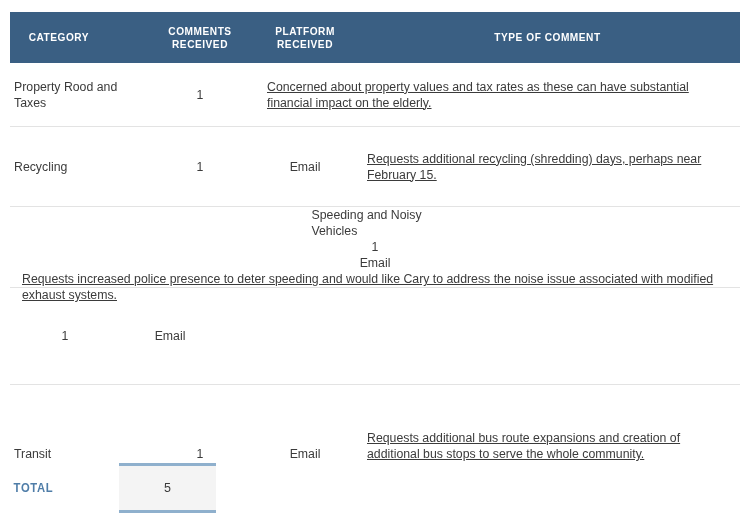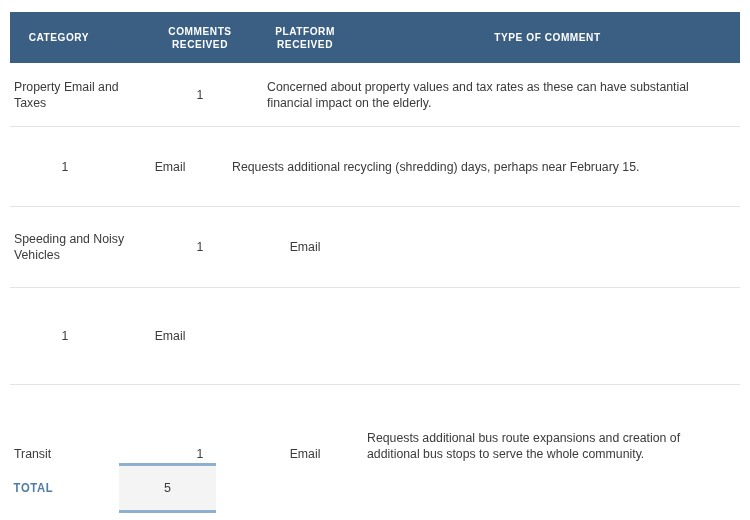--- a/index.html
+++ b/index.html
@@ -79,20 +79,21 @@
   }
   .c-platform {
     width: 100px;
     text-align: center;
   }
   .c-type {
     flex: 1;
     text-align: left;
     padding-left: 12px;
     padding-right: 14px;
+    text-decoration: underline;
   }
 
   
   .total-row {
     position: absolute;
     left: 10px;
     top: 462px;
     width: 730px;
     height: 52px;
     display: flex;
@@ -137,35 +138,37 @@
       <div>RECEIVED</div>
     </div>
     <div class="th th-platform">
       <div>PLATFORM</div>
       <div>RECEIVED</div>
     </div>
     <div class="th th-type">TYPE OF COMMENT</div>
   </div>
 
   <div class="row" style="top:63px; height:64px;">
-    <div class="cell c-category">Property Email and Taxes</div>
+    <div class="cell c-category">Property Rood and Taxes</div>
     <div class="cell c-count">1</div>
     <div class="cell c-type">Concerned about property values and tax rates as these can have substantial financial impact on the elderly.</div>
   </div>
 
   <div class="row" style="top:127px; height:80px;">
+    <div class="cell c-category">Recycling</div>
     <div class="cell c-count">1</div>
     <div class="cell c-platform">Email</div>
     <div class="cell c-type">Requests additional recycling (shredding) days, perhaps near February 15.</div>
   </div>
 
-  <div class="row" style="top:207px; height:81px;">
+  <div class="row" style="top:207px; height:81px;flex-direction:column;">
     <div class="cell c-category">Speeding and Noisy Vehicles</div>
     <div class="cell c-count">1</div>
     <div class="cell c-platform">Email</div>
+    <div class="cell c-type">Requests increased police presence to deter speeding and would like Cary to address the noise issue associated with modified exhaust systems.</div>
   </div>
 
   <div class="row" style="top:288px; height:97px;">
     <div class="cell c-count">1</div>
     <div class="cell c-platform">Email</div>
   </div>
 
   <div class="row" style="top:385px; height:77px; border-bottom:none;align-items:flex-end;">
     <div class="cell c-category">Transit</div>
     <div class="cell c-count">1</div>

